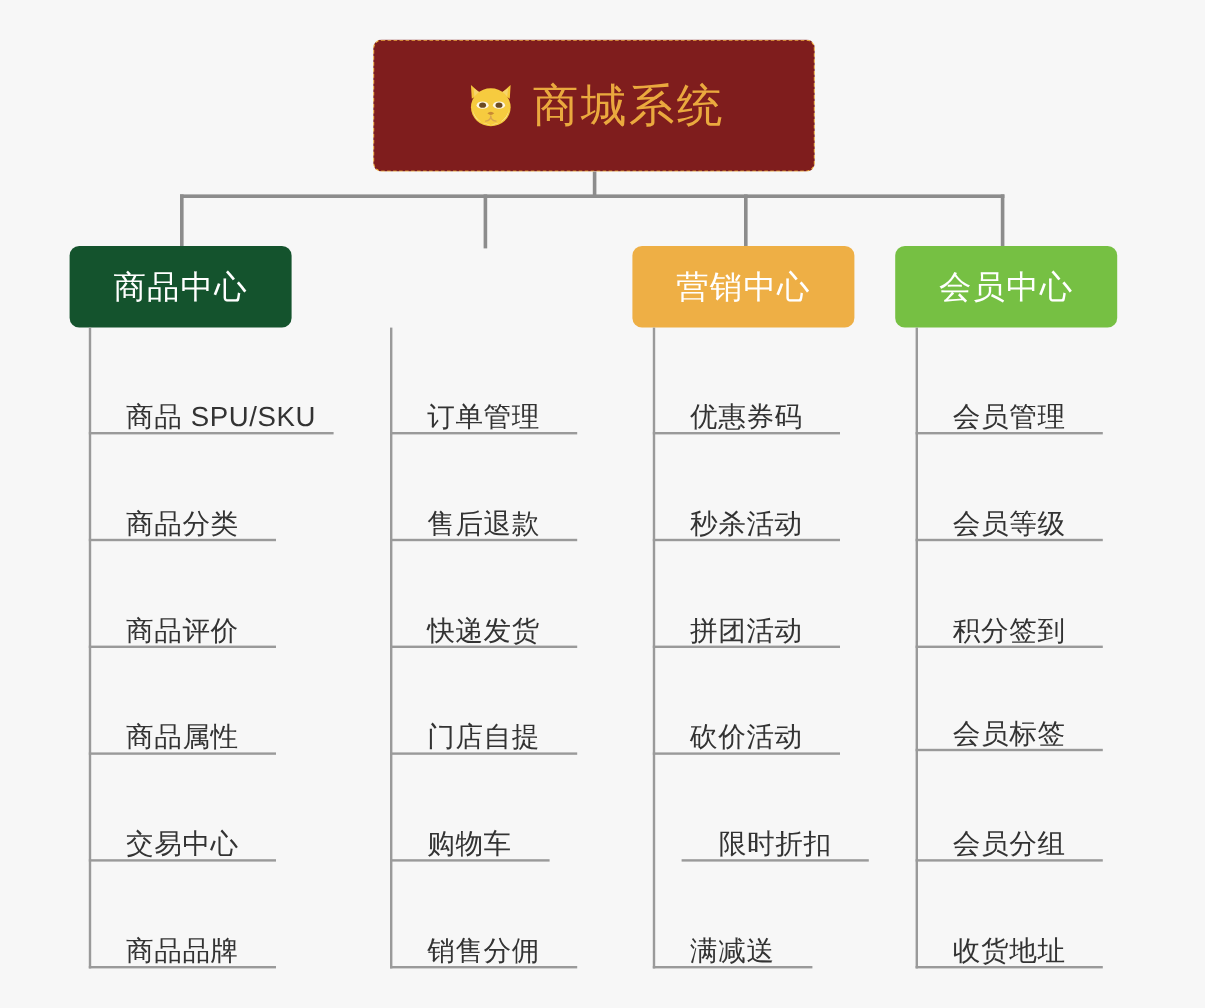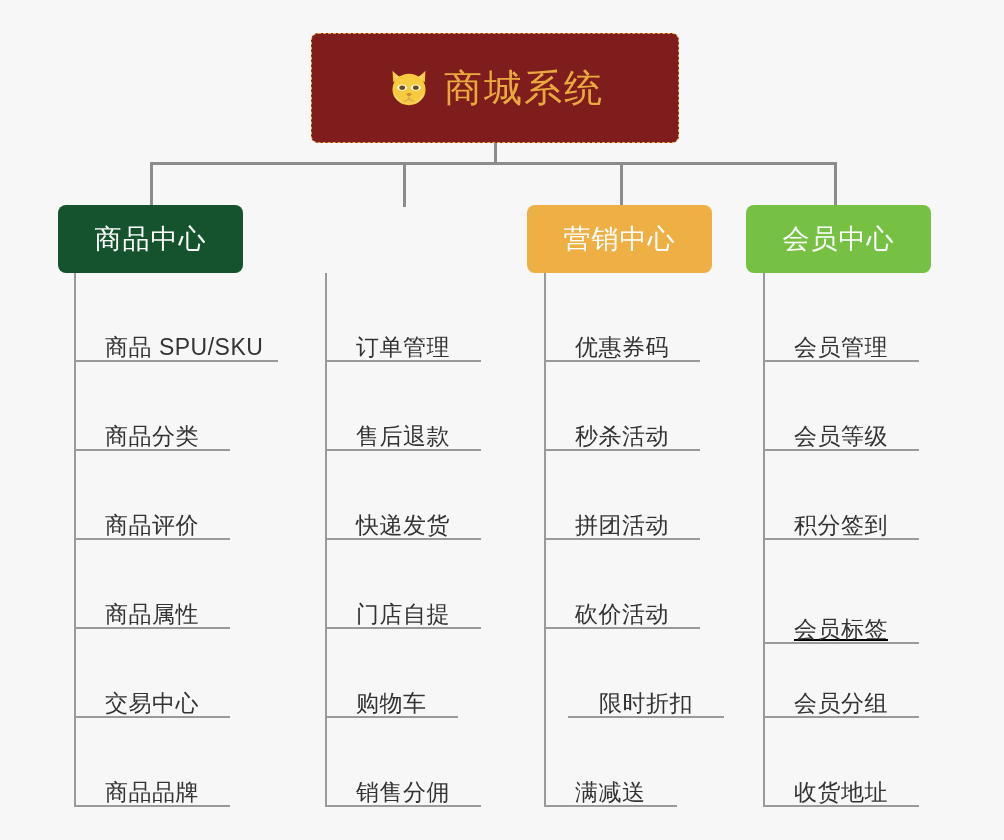--- a/index.html
+++ b/index.html
@@ -226,21 +226,21 @@
     <div class="leaf-spine" style="height:534px;"></div>
     <div class="leaf" style="top:0px;   width:156px;">
         <span class="leaf-label">会员管理</span>
       </div>
     <div class="leaf" style="top:89px;  width:156px;">
         <span class="leaf-label">会员等级</span>
       </div>
     <div class="leaf" style="top:178px; width:156px;">
         <span class="leaf-label">积分签到</span>
       </div>
-    <div class="leaf" style="top:282px; width:156px;text-decoration:underline;">
+    <div class="leaf" style="top:264px; width:156px;">
         <span class="leaf-label">会员标签</span>
       </div>
     <div class="leaf" style="top:356px; width:156px;">
         <span class="leaf-label">会员分组</span>
       </div>
     <div class="leaf" style="top:445px; width:156px;">
         <span class="leaf-label">收货地址</span>
       </div>
   </div>
 

